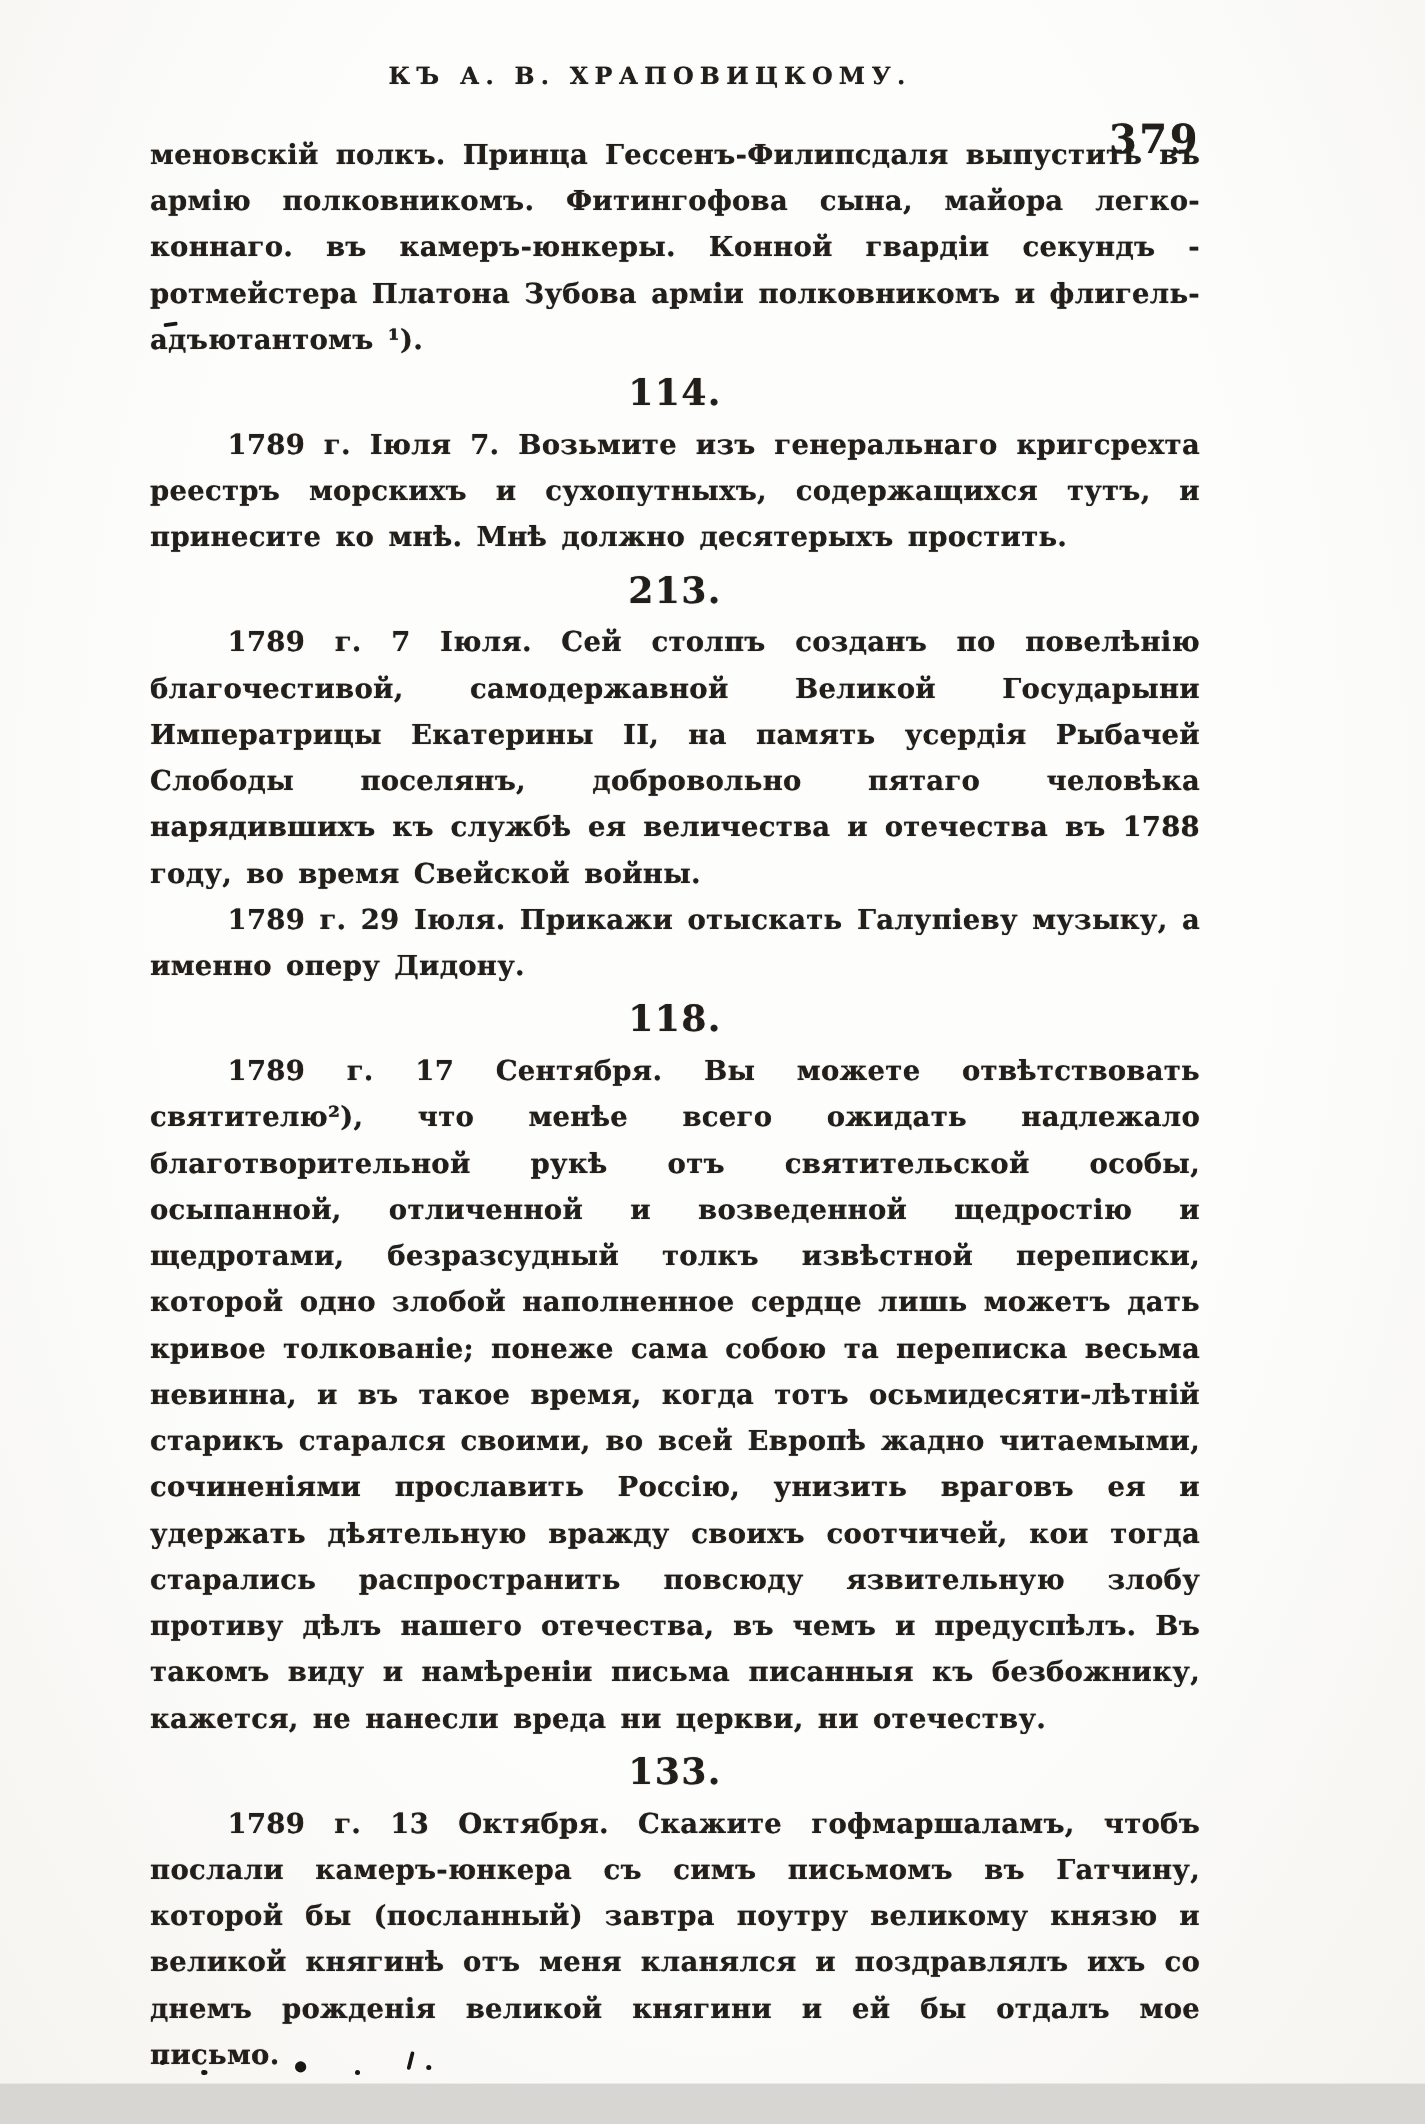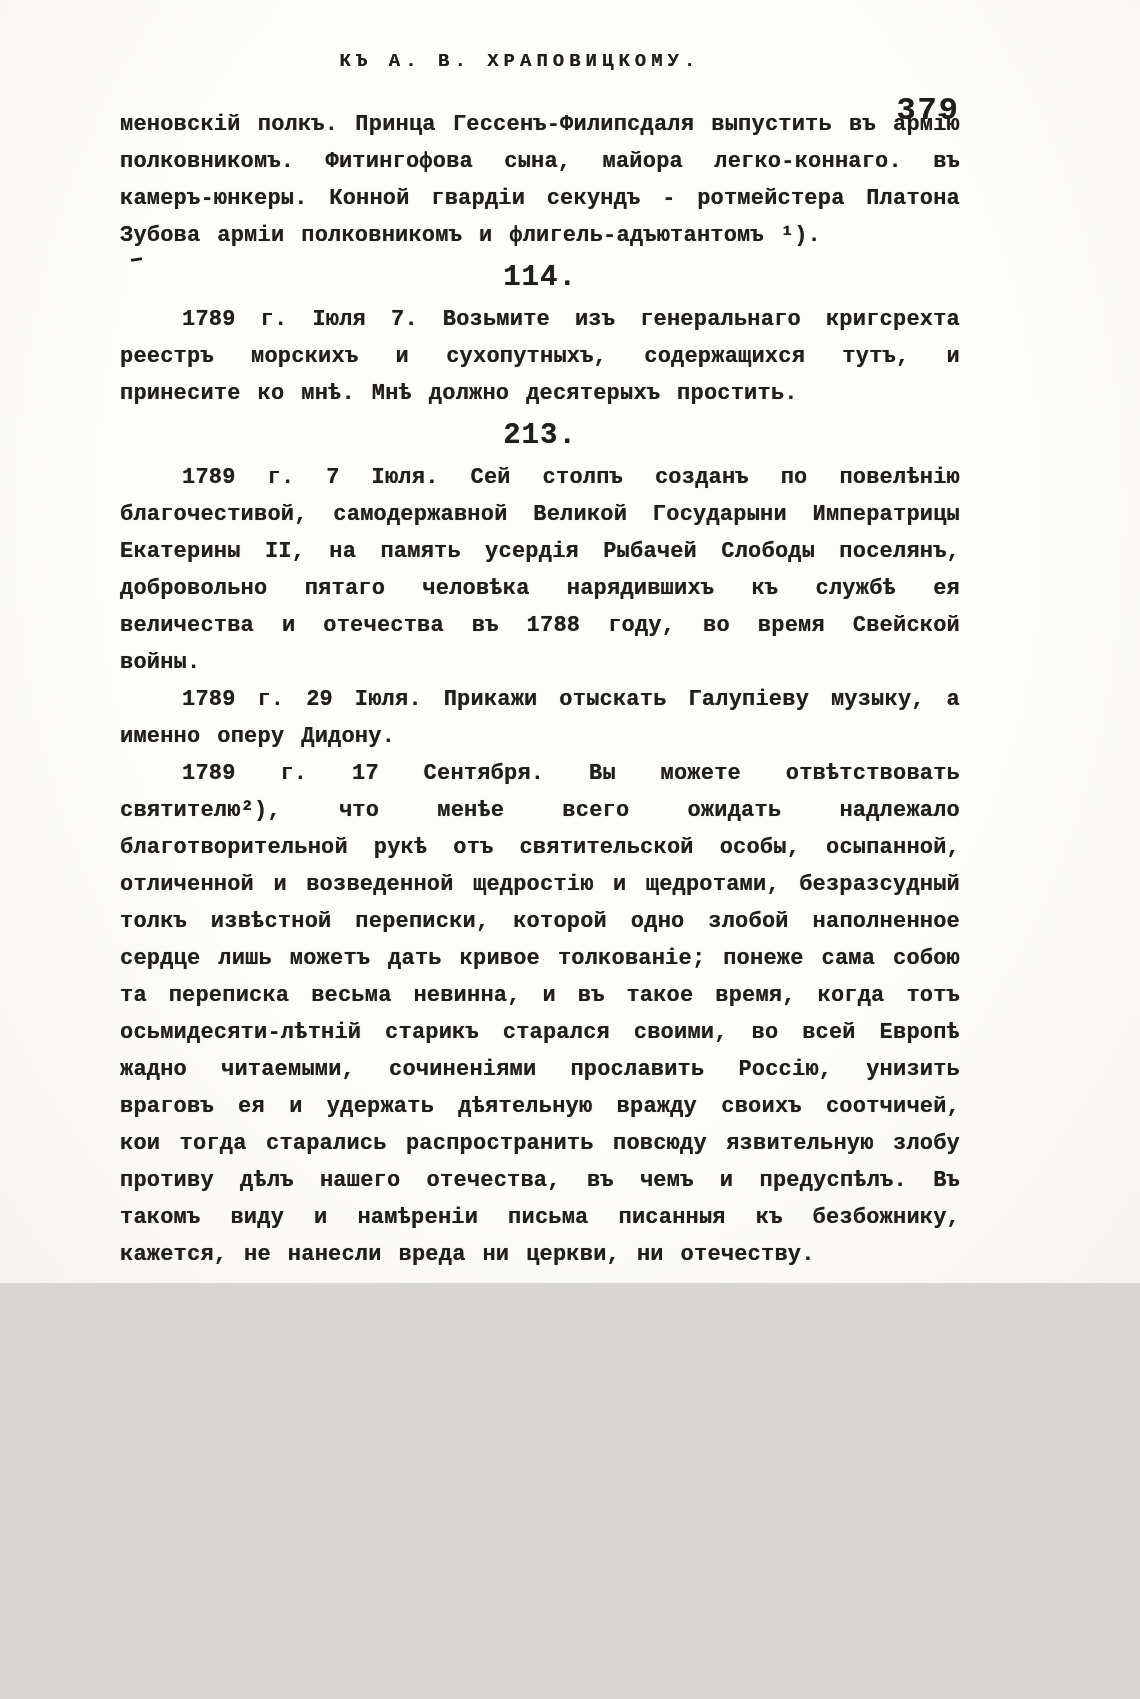--- a/index.html
+++ b/index.html
@@ -4,28 +4,27 @@
 <style>
   html, body {
     margin: 0;
     padding: 0;
     background: #d8d6d2;
     font-family: "DejaVu Serif", "Liberation Serif", serif;
   }
   .page {
     position: relative;
     width: 1140px;
-    height: 1283px;
+    height: 1667px;
     margin: 0 auto;
     background: radial-gradient(ellipse at 50% 40%, #fdfdfc 55%, #f5f4f0 100%);
     color: #221f1b;
     overflow: hidden;
     box-sizing: border-box;
     padding: 44px 180px 16px 120px;
-    font-family: Liberation Mono, monospace;
   }
   .header {
     position: relative;
     height: 42px;
     margin-bottom: 20px;
   }
   .running-title {
     position: absolute;
     left: 0; right: 40px;
     text-align: center;
@@ -95,20 +94,21 @@
 
     <div class="section-number">114.</div>
     <p class="para indent">1789 г. Іюля 7. Возьмите изъ генеральнаго кригсрехта реестръ морскихъ и сухопутныхъ, содержащихся тутъ, и принесите ко мнѣ. Мнѣ должно десятерыхъ простить.</p>
 
     <div class="section-number">213.</div>
     <p class="para indent">1789 г. 7 Іюля. Сей столпъ созданъ по повелѣнію благочестивой, самодержавной Великой Государыни Императрицы Екатерины II, на память усердія Рыбачей Слободы поселянъ, добровольно пятаго человѣка нарядившихъ къ службѣ ея величества и отечества въ 1788 году, во время Свейской войны.</p>
 
     <p class="para indent">1789 г. 29 Іюля. Прикажи отыскать Галупіеву музыку, а именно оперу Дидону.</p>
 
 
+    <div class="section-number">118.</div>
     <p class="para indent">1789 г. 17 Сентября. Вы можете отвѣтствовать святителю²), что менѣе всего ожидать надлежало благотворительной рукѣ отъ святительской особы, осыпанной, отличенной и возведенной щедростію и щедротами, безразсудный толкъ извѣстной переписки, которой одно злобой наполненное сердце лишь можетъ дать кривое толкованіе; понеже сама собою та переписка весьма невинна, и въ такое время, когда тотъ осьмидесяти-лѣтній старикъ старался своими, во всей Европѣ жадно читаемыми, сочиненіями прославить Россію, унизить враговъ ея и удержать дѣятельную вражду своихъ соотчичей, кои тогда старались распространить повсюду язвительную злобу противу дѣлъ нашего отечества, въ чемъ и предуспѣлъ. Въ такомъ виду и намѣреніи письма писанныя къ безбожнику, кажется, не нанесли вреда ни церкви, ни отечеству.</p>
 
     <div class="section-number">133.</div>
     <p class="para indent">1789 г. 13 Октября. Скажите гофмаршаламъ, чтобъ послали камеръ-юнкера съ симъ письмомъ въ Гатчину, которой бы (посланный) завтра поутру великому князю и великой княгинѣ отъ меня кланялся и поздравлялъ ихъ со днемъ рожденія великой княгини и ей бы отдалъ мое письмо.</p>
 
   </div>
 
   <span class="speck dash"></span>
   <span class="speck s1"></span>
   <span class="speck s2"></span>

